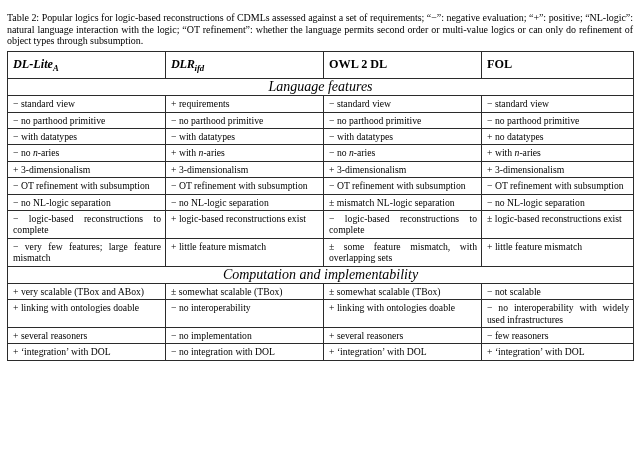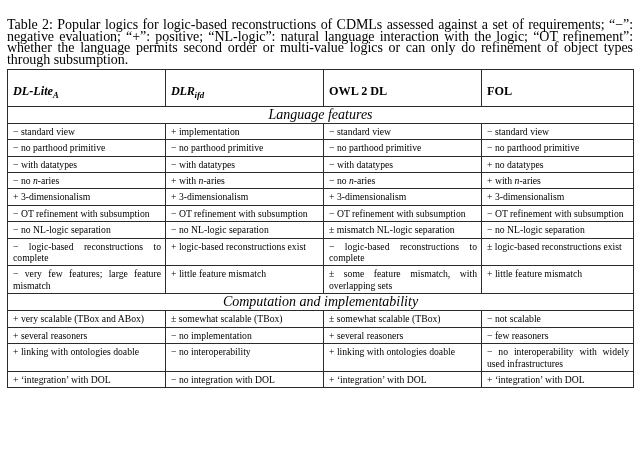--- a/index.html
+++ b/index.html
@@ -15,25 +15,25 @@
     overflow: hidden;
   }
   .page {
     width: 640px;
     height: 460px;
     position: relative;
     box-sizing: border-box;
     padding: 3px 7px 0 7px;
   }
   .caption {
-    font-size: 14px;
+    font-size: 10px;
     line-height: 11.6px;
     text-align: justify;
     text-align-last: left;
-    margin: 16px 0 4px 0;
+    margin: 9px 0 4px 0;
     letter-spacing: -0.05px;
   }
   table.cdml {
     border-collapse: collapse;
     width: 626px;
     table-layout: fixed;
     font-size: 9.7px;
   }
   table.cdml col.c1 { width: 158px; }
   table.cdml col.c2 { width: 158px; }
@@ -47,21 +47,21 @@
     text-align: justify;
     text-align-last: left;
     line-height: 11.4px;
     font-weight: normal;
     hyphens: manual;
   }
   table.cdml thead th {
     font-weight: bold;
     font-size: 12.2px;
     line-height: 15px;
-    padding-top: 14px;
+    padding-top: 5px;
     padding-bottom: 2px;
     text-align: left;
     text-align-last: left;
   }
   th.hdr1 {
     font-style: italic;
   }
   th.hdr1 .sub {
     font-size: 8.6px;
     vertical-align: sub;
@@ -116,21 +116,21 @@
         <th>OWL 2 DL</th>
         <th>FOL</th>
       </tr>
     </thead>
     <tbody id="tbody">
         <tr class="section">
           <td colspan="4">Language features</td>
         </tr>
         <tr>
           <td>− standard view</td>
-          <td>+ implementation</td>
+          <td>+ requirements</td>
           <td>− standard view</td>
           <td>− standard view</td>
         </tr>
         <tr>
           <td>− no parthood primitive</td>
           <td>− no parthood primitive</td>
           <td>− no parthood primitive</td>
           <td>− no parthood primitive</td>
         </tr>
         <tr>
@@ -178,32 +178,32 @@
         <tr class="section">
           <td colspan="4">Computation and implementability</td>
         </tr>
         <tr>
           <td>+ very scalable (TBox and ABox)</td>
           <td>± somewhat scalable (TBox)</td>
           <td>± somewhat scalable (TBox)</td>
           <td>− not scalable</td>
         </tr>
         <tr>
+          <td>+ linking with ontologies doable</td>
+          <td>− no interoperability</td>
+          <td>+ linking with ontologies doable</td>
+          <td>− no interoperability with widely used infrastructures</td>
+        </tr>
+        <tr>
           <td>+ several reasoners</td>
           <td>− no implementation</td>
           <td>+ several reasoners</td>
           <td>− few reasoners</td>
         </tr>
         <tr>
-          <td>+ linking with ontologies doable</td>
-          <td>− no interoperability</td>
-          <td>+ linking with ontologies doable</td>
-          <td>− no interoperability with widely used infrastructures</td>
-        </tr>
-        <tr>
           <td>+ ‘integration’ with DOL</td>
           <td>− no integration with DOL</td>
           <td>+ ‘integration’ with DOL</td>
           <td>+ ‘integration’ with DOL</td>
         </tr>
       </tbody>
   </table>
 
 </div>
 

